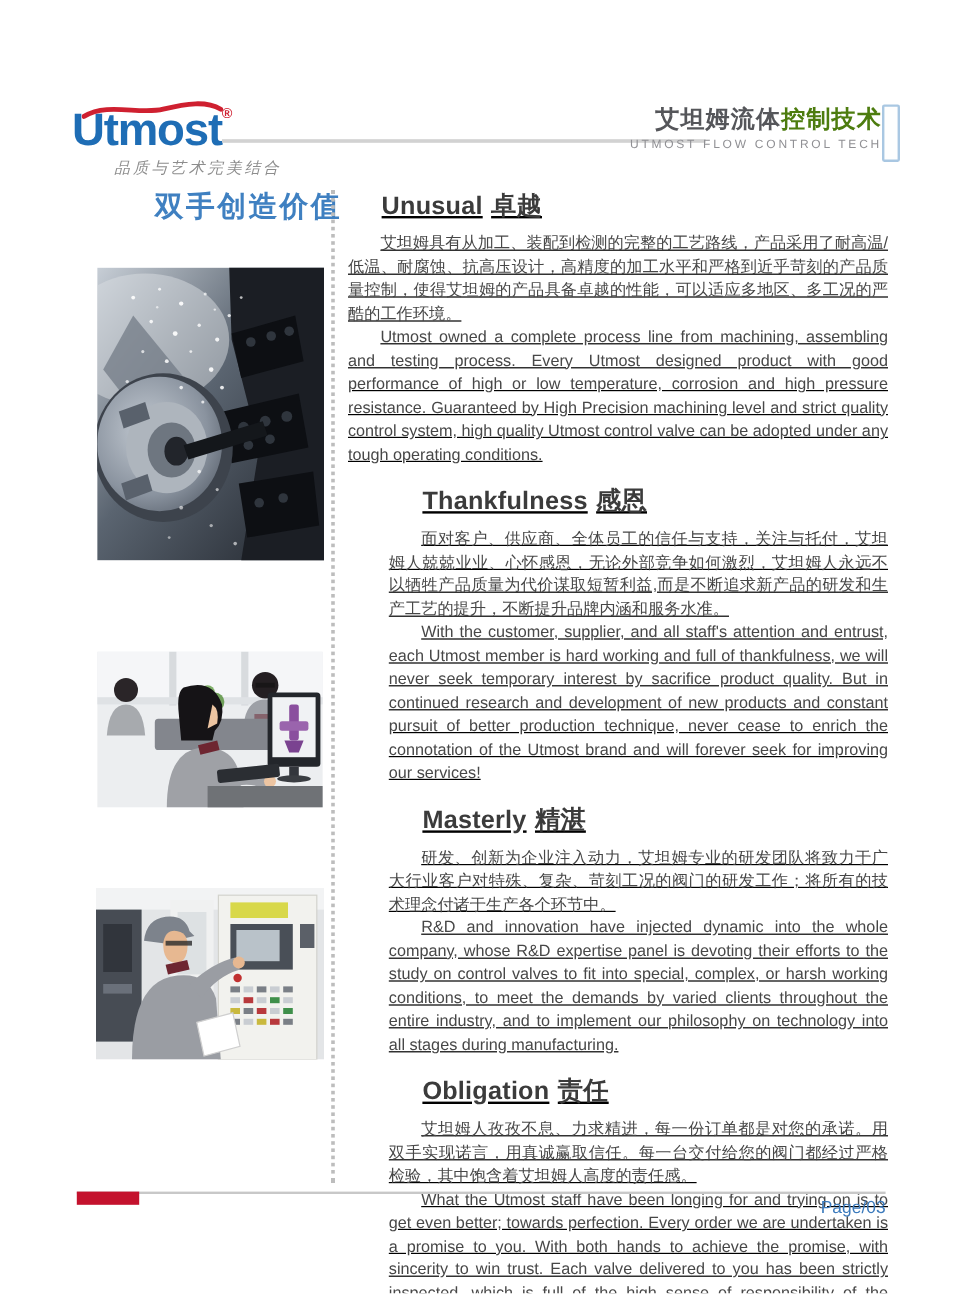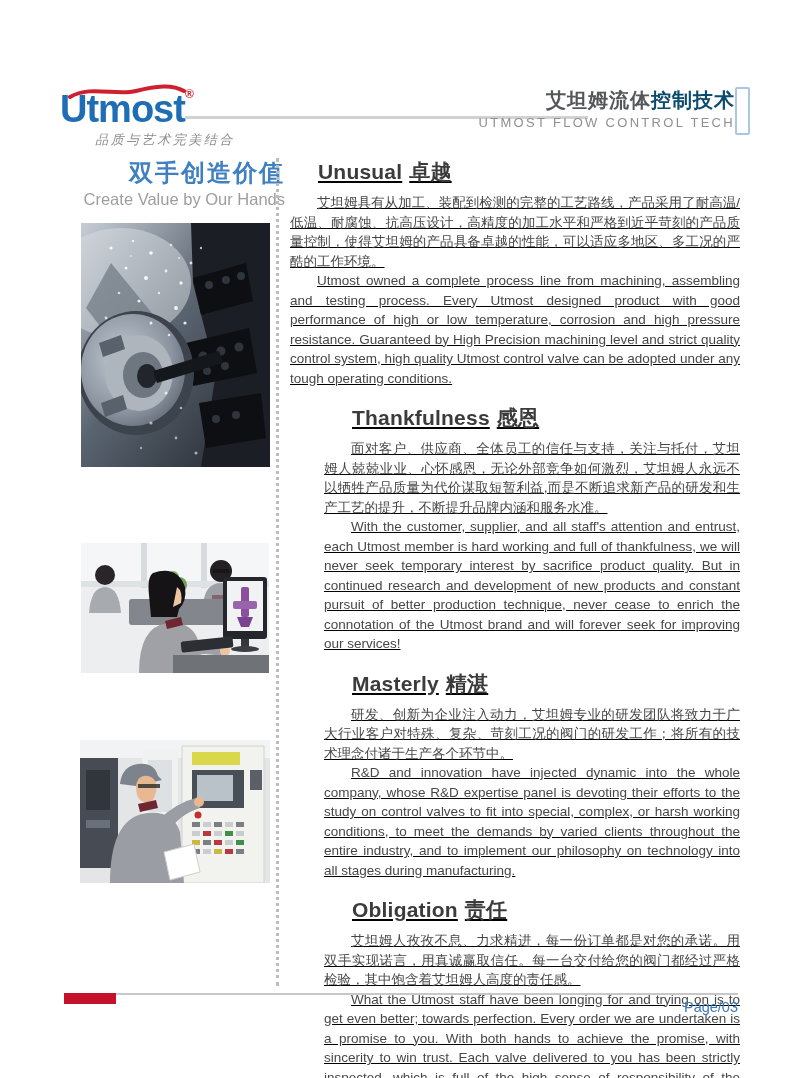--- a/index.html
+++ b/index.html
@@ -16,22 +16,22 @@
   }
   .logo-reg { color:#cf2030; font-size:12px; font-weight:bold; vertical-align:top; position:relative; top:-2px; }
   .logo-swoosh { position:absolute; left:8px; top:-7px; width:118px; height:18px; }
   .logo-tagline {
     margin-top:3px; font-family:"DejaVu Serif", serif; font-style:italic;
     font-size:13px; color:#8d8d8d; letter-spacing:2.5px; white-space:nowrap;text-align:center;
   }
   .header-line { position:absolute; left:185px; top:116px; width:403px; height:3px; background:#d2d2d2; }
   .header-right { position:absolute; top:88px; right:65px; text-align:right; white-space:nowrap; }
   .hr-zh { font-size:20px; font-weight:bold; letter-spacing:1px; color:#55565a; line-height:1.2; }
-  .hr-zh .accent { color:#0c4a6e;margin-top:20px; }
-  .hr-en { margin-top:3px; font-size:13px; color:#909094; letter-spacing:2.3px; }
+  .hr-zh .accent { color:#4d7c0f;margin-top:20px; }
+  .hr-en { margin-top:3px; font-size:10px; color:#909094; letter-spacing:2.3px; }
   .bookmark {
     position:absolute; left:735px; top:87px; width:11px; height:44px;
     border:2px solid #a9c7e2; border-radius:2px; background:#fefefe;
   }
   
   .left-heading { position:absolute; left:57px; top:159px; width:228px; text-align:right; }
   .lh-zh { font-size:24px; font-weight:bold; color:#3f80c1; letter-spacing:2px; line-height:1.2; }
   .lh-en { font-size:16.5px; color:#9e9e9e; margin-top:2px; }
   .dotted-divider {
     position:absolute; left:276px; top:158px; height:828px; width:0;
@@ -81,21 +81,20 @@
     <div class="hr-zh">
       <span>艾坦姆流体</span><span class="accent">控制技术</span>
     </div>
     <div class="hr-en">UTMOST FLOW CONTROL TECH</div>
   </div>
 
   <div class="bookmark"></div>
 
   <div class="left-heading">
     <div class="lh-zh">双手创造价值</div>
-    <div class="lh-en">Create Value by Our Hands</div>
   </div>
 
   <div class="dotted-divider"></div>
 
   <svg id="photo1" class="photo" width="189" height="244" viewBox="0 0 189 244">
     <defs>
       <linearGradient id="p1bg" x1="0" y1="0" x2="1" y2="1">
         <stop offset="0" stop-color="#c7ced6"></stop>
           <stop offset="0.45" stop-color="#5a6470"></stop>
           <stop offset="1" stop-color="#1f232a"></stop>

